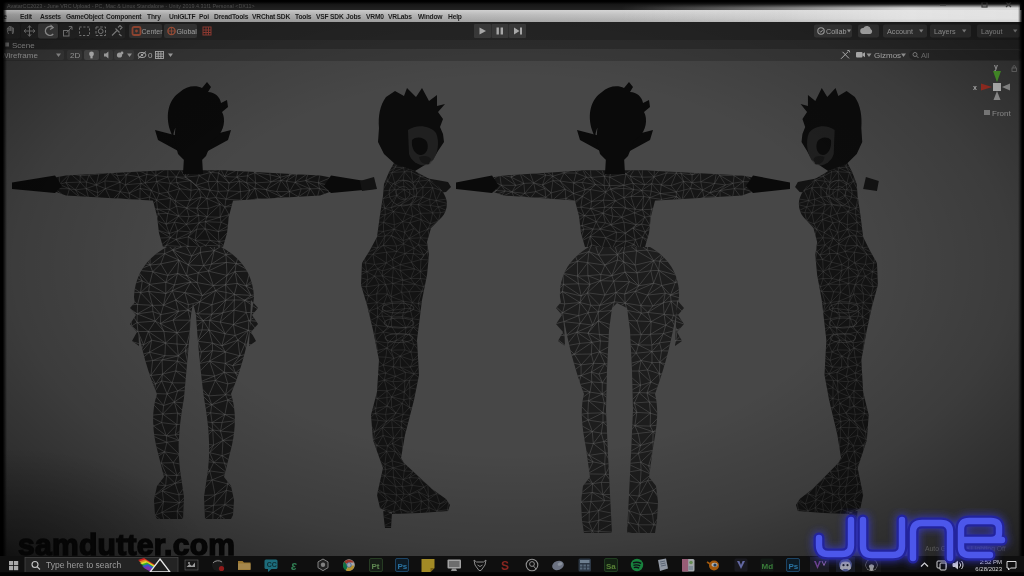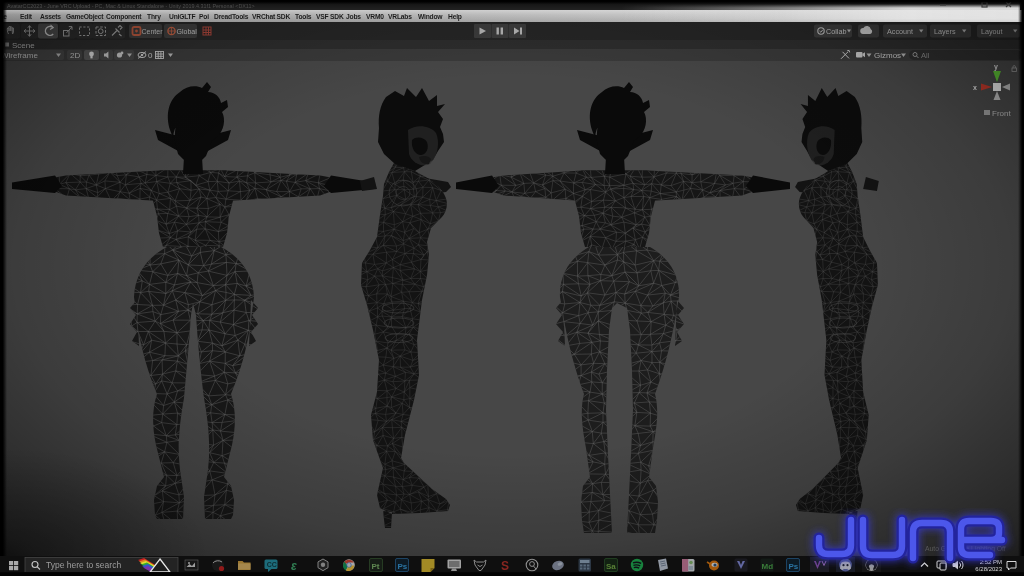--- a/index.html
+++ b/index.html
@@ -311,20 +311,21 @@
       <rect x="984" y="110" width="6" height="5" fill="#9a9a9a"></rect>
       <text x="992" y="116" font-size="8" fill="#b5b5b5">Front</text>
       <rect x="1012" y="68" width="4.5" height="3.5" fill="none" stroke="#9a9a9a" stroke-width="0.8"></rect>
       <path d="M1013 68 v-1.2 a1.2 1.2 0 0 1 2.4 0 V68" stroke="#9a9a9a" stroke-width="0.8" fill="none"></path>
     </g>
     <text x="925" y="551" font-size="6.8" fill="#9a9a9a" font-family="Liberation Sans">Auto Generate Lighting Off</text>
   </svg>
   <div class="abs" id="vignette"></div>
   <div class="abs" id="vigtop"></div>
   <div class="abs" style="left:0;top:400px;width:300px;height:156px;background:radial-gradient(ellipse 100% 100% at 0% 100%,rgba(0,0,0,0.42) 0%,rgba(0,0,0,0) 70%);"></div>
+  <div class="abs" id="samdutter">samdutter.com</div>
   <div class="abs" id="glare"></div>
   <svg class="abs" style="left:930px;top:0" width="94" height="10" viewBox="0 0 94 10">
     <path d="M10 5 h6" stroke="#3a3a3a" stroke-width="1.2"></path>
     <rect x="52" y="2" width="5" height="5" fill="none" stroke="#3a3a3a" stroke-width="1.2"></rect>
     <path d="M76 2 l5 5 M81 2 l-5 5" stroke="#3a3a3a" stroke-width="1.2"></path>
   </svg>
   <div class="abs" id="edgeL"></div>
   <div class="abs" id="edgeR"></div>
   <div class="abs" id="edgeT"></div>
   <div class="abs" id="taskbar"></div>

